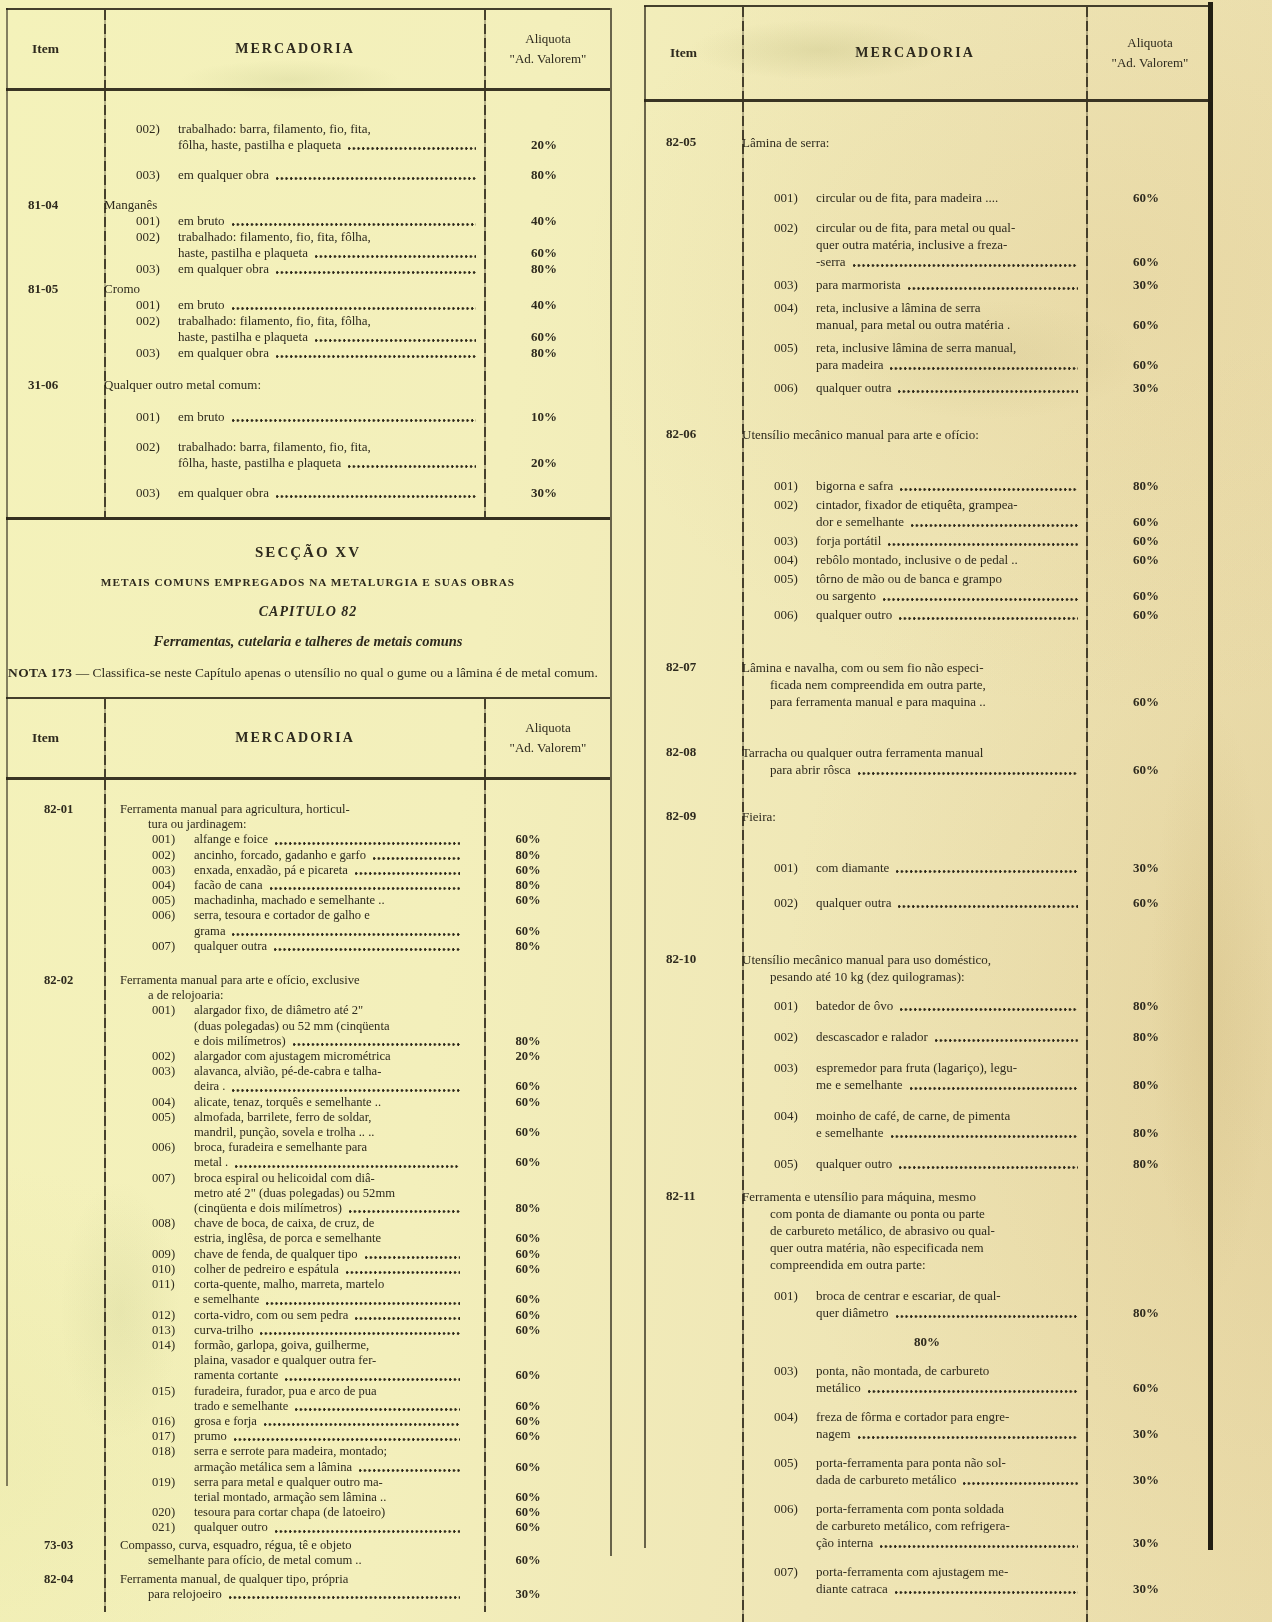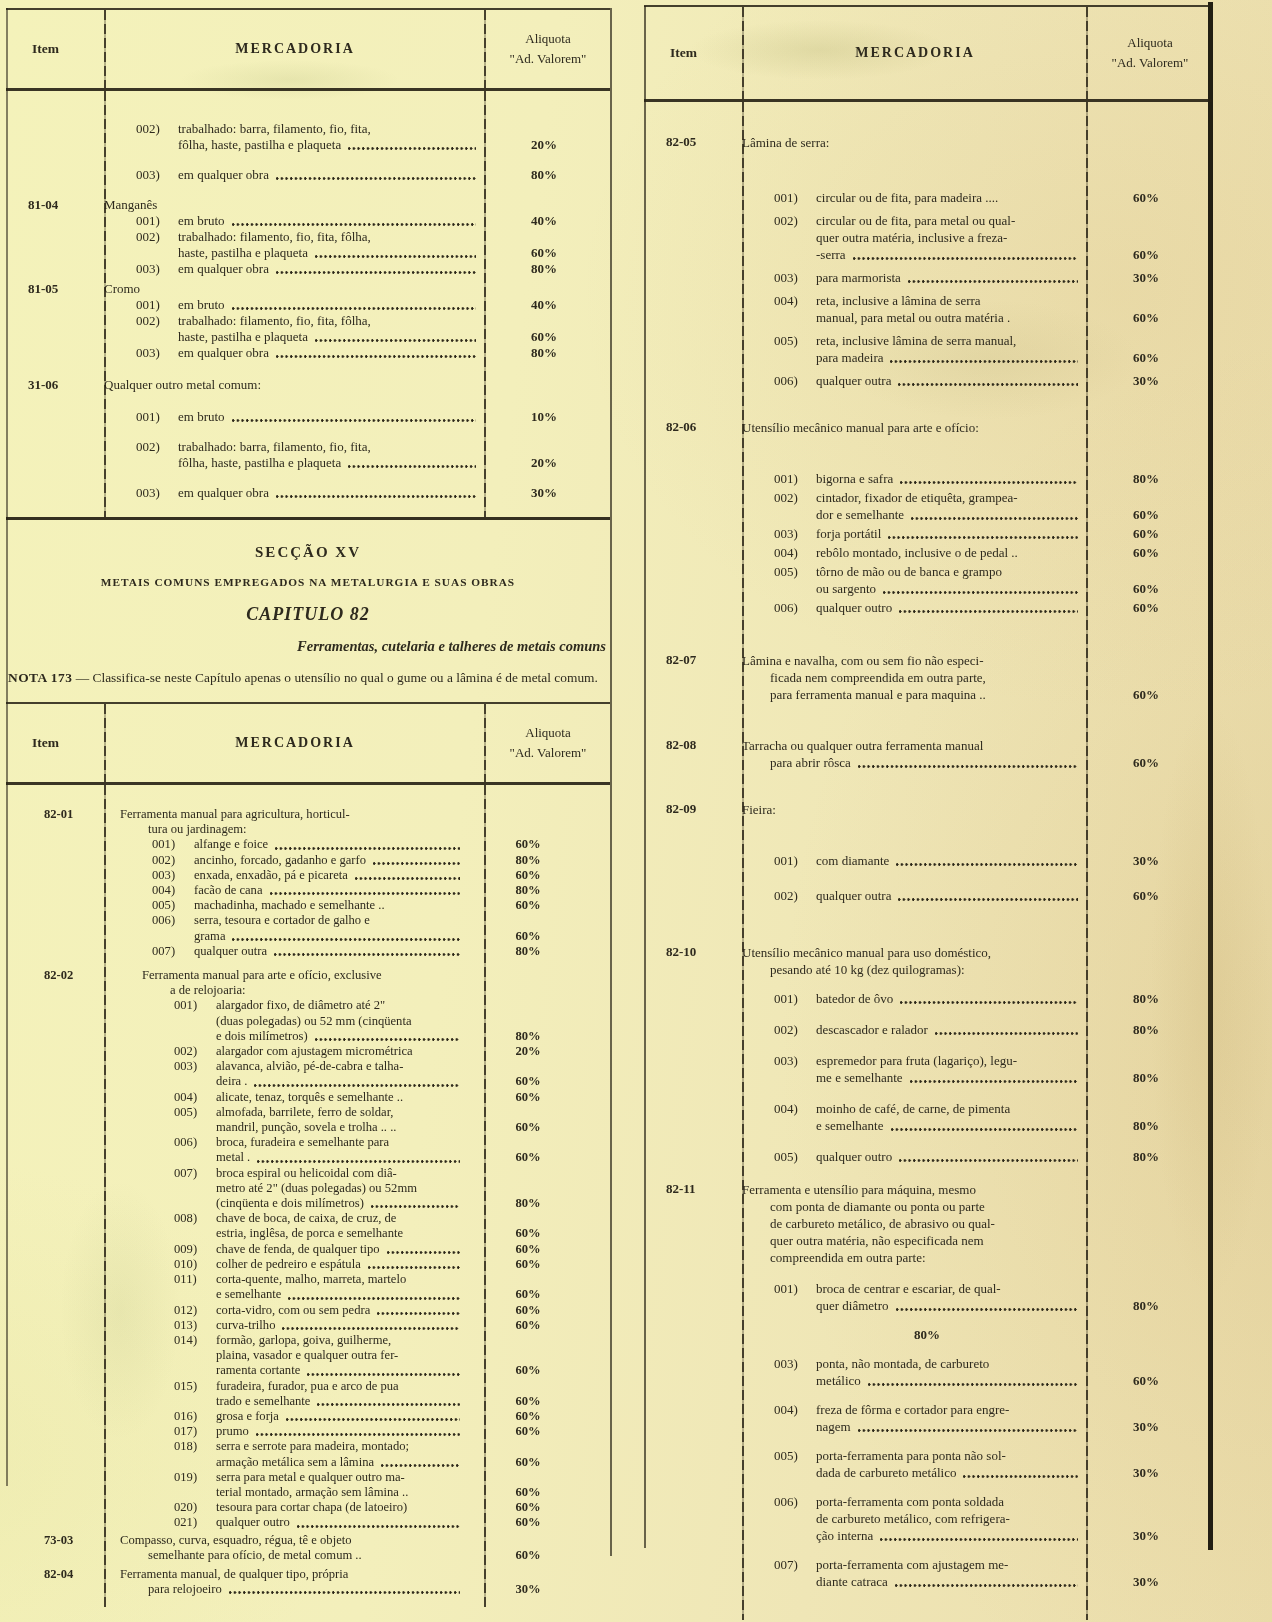--- a/index.html
+++ b/index.html
@@ -70,22 +70,22 @@
     background-image:radial-gradient(circle at 1.2px 1.5px, #2c2718 1.05px, transparent 1.5px);
     background-size:4.7px 3px;background-repeat:repeat-x;
   }
   .val{align-self:end;text-align:center;padding-right:8px;font-weight:bold;
        font-size:13px;line-height:16px;}
 
   
   .section{padding:20px 4px 0 4px;text-align:center;}
   .sec-title{font-weight:bold;font-size:15px;letter-spacing:2px;margin-top:4px;}
   .sec-sub{font-weight:bold;font-size:11.3px;letter-spacing:1px;margin-top:15px;}
-  .sec-cap{font-weight:bold;font-style:italic;font-size:18px;letter-spacing:1px;margin-top:16px;}
-  .sec-captitle{font-weight:bold;font-style:italic;font-size:14.5px;margin-top:13px;text-align:right;}
+  .sec-cap{font-weight:bold;font-style:italic;font-size:14px;letter-spacing:1px;margin-top:16px;}
+  .sec-captitle{font-weight:bold;font-style:italic;font-size:14.5px;margin-top:13px;}
   .nota{margin:14px 2px 16px 2px;text-align:justify;font-size:13.4px;line-height:17px;}
   .nota b{letter-spacing:.5px;}
 
   
   .smudge{position:absolute;border-radius:50%;pointer-events:none;}
   #sm1{left:180px;top:60px;width:220px;height:40px;background:radial-gradient(closest-side,rgba(150,160,90,.14),transparent);}
   #sm2{left:690px;top:20px;width:260px;height:60px;background:radial-gradient(closest-side,rgba(150,150,80,.18),transparent);}
   #sm3{left:840px;top:300px;width:300px;height:120px;background:radial-gradient(closest-side,rgba(160,150,90,.12),transparent);}
   #sm4{left:60px;top:1180px;width:120px;height:260px;background:radial-gradient(closest-side,rgba(140,150,90,.10),transparent);}
   #sm5{left:1150px;top:700px;width:120px;height:600px;background:radial-gradient(closest-side,rgba(170,140,70,.12),transparent);}
@@ -378,21 +378,21 @@
                 <div class="line last">
                   <div class="code" style="display: inline-block;">007)</div>
                   <div class="ltext">qualquer outra</div>
                   <div class="leader"></div>
                 </div>
               </div>
               <div class="val">80%</div>
             </div>
           </div>
         </div>
-        <div class="row" style="margin-top: 9px; gap: 22px;">
+        <div class="row" style="margin-top: 19px;">
           <div class="c-item">82-02</div>
           <div class="c-main">
             <div class="entry head">
               <div class="etext">
                 <div class="line">Ferramenta manual para arte e ofício, exclusive</div>
                 <div class="line cont last">
                   <div class="ltext">a de relojoaria:</div>
                 </div>
               </div>
               <div class="val"></div>
@@ -668,21 +668,21 @@
             </div>
             <div class="entry sub" style="margin-top: 38px;">
               <div class="etext">
                 <div class="line last">
                   <div class="code" style="display: inline-block;">001)</div>
                   <div class="ltext">circular ou de fita, para madeira ....</div>
                 </div>
               </div>
               <div class="val">60%</div>
             </div>
-            <div class="entry sub" style="margin-top: 6px;">
+            <div class="entry sub" style="margin-top: 13px;">
               <div class="etext">
                 <div class="line"><div class="code" style="display: inline-block;">002)</div>circular ou de fita, para metal ou qual-</div>
                 <div class="line cont">quer outra matéria, inclusive a freza-</div>
                 <div class="line cont last">
                   <div class="ltext">-serra</div>
                   <div class="leader"></div>
                 </div>
               </div>
               <div class="val">60%</div>
             </div>

